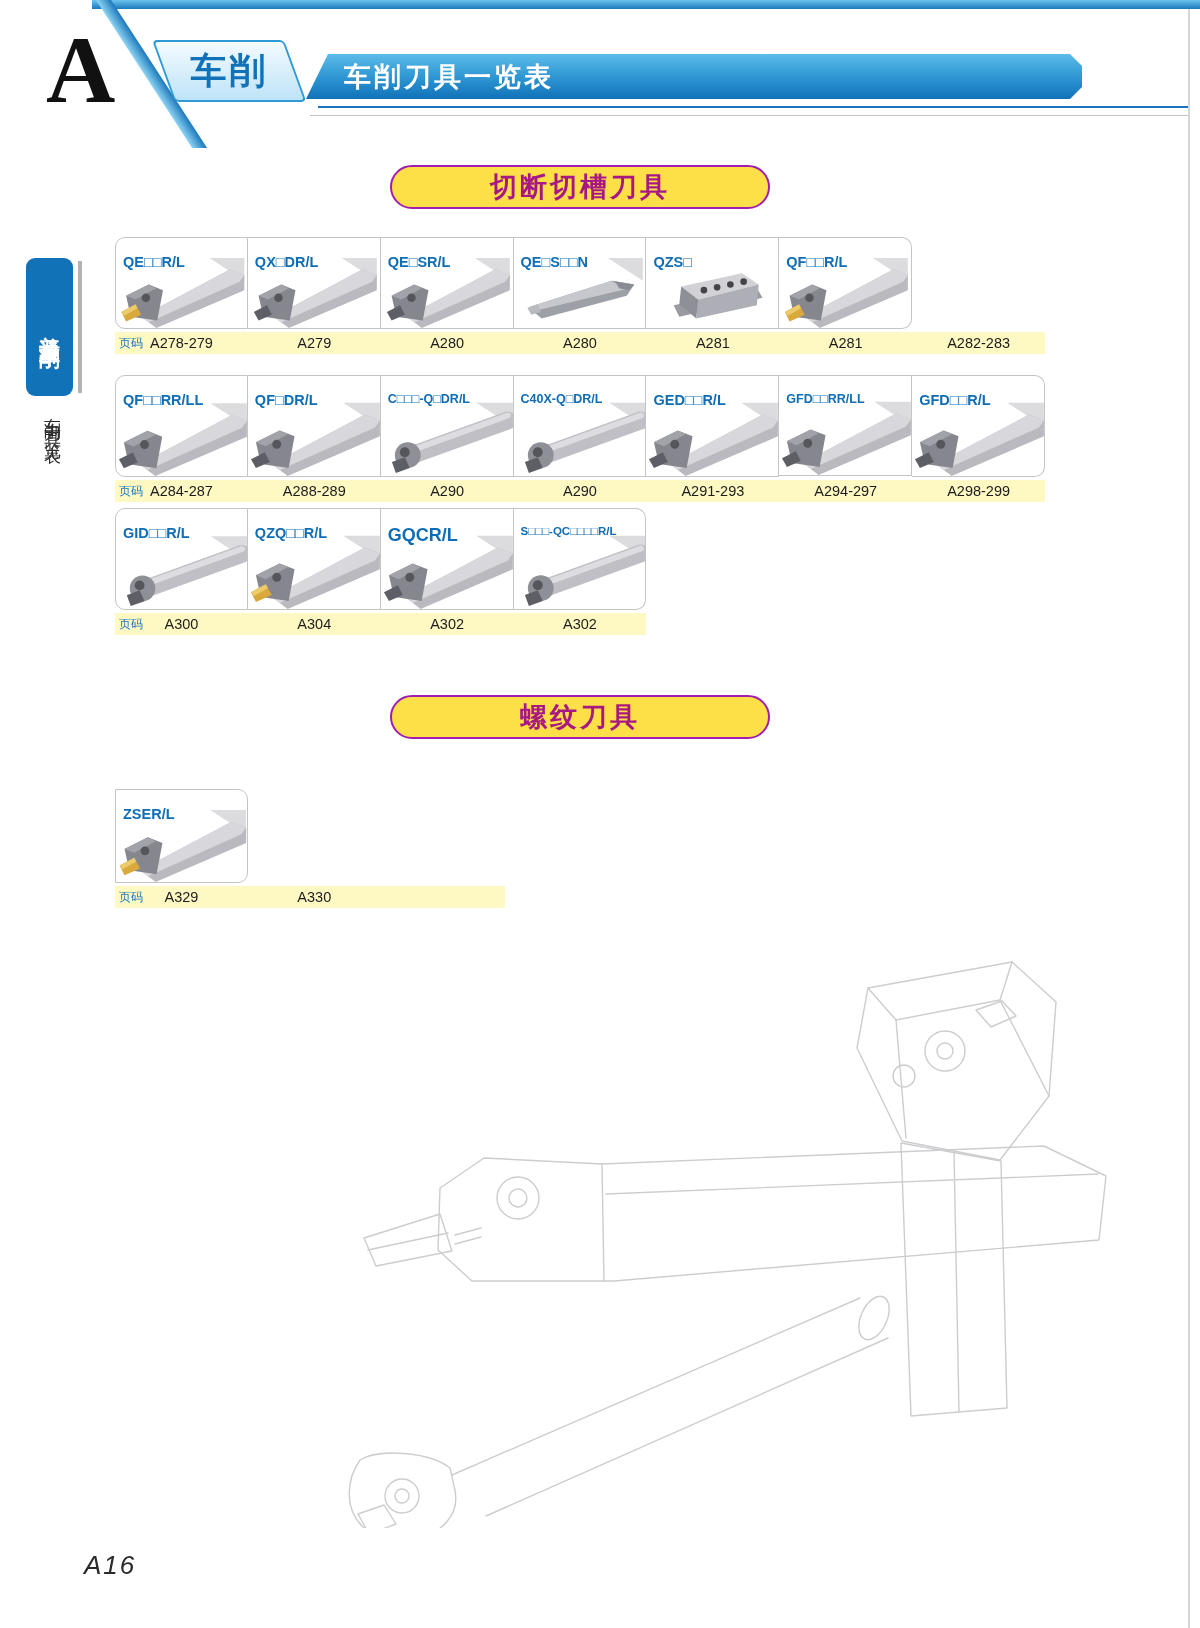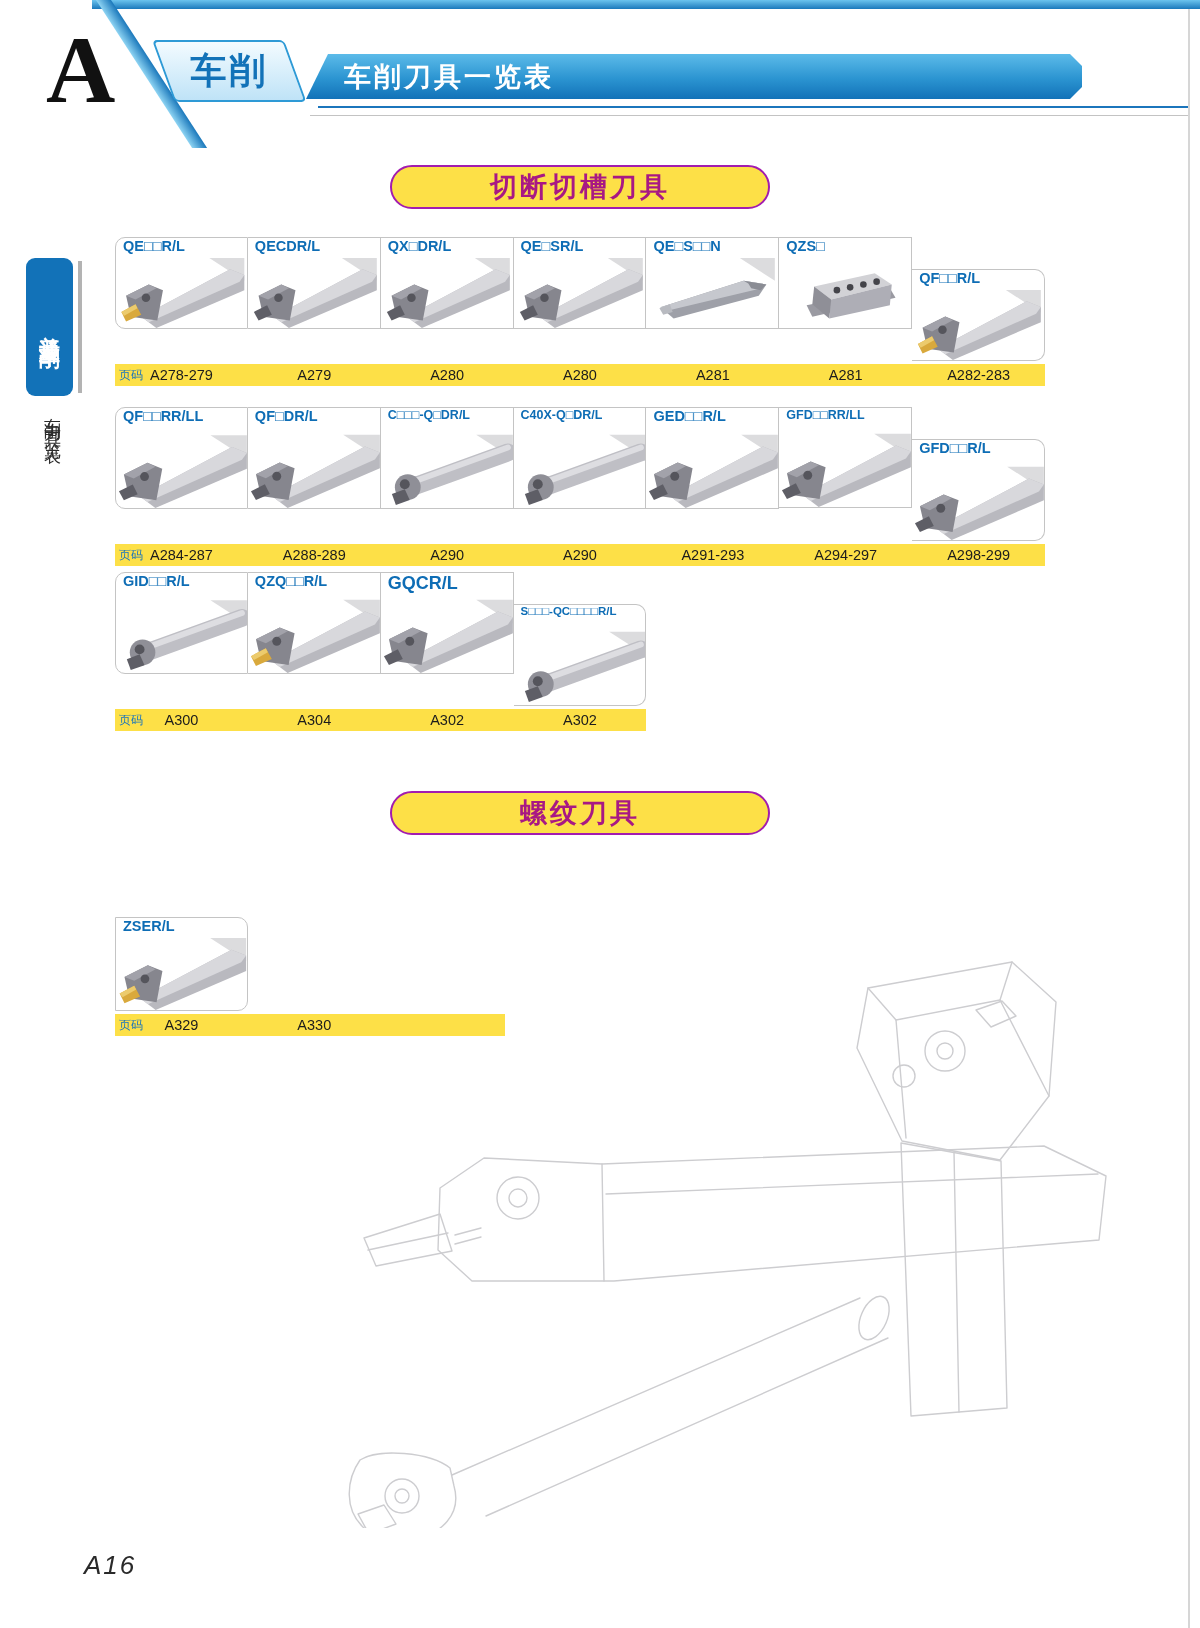--- a/index.html
+++ b/index.html
@@ -45,25 +45,25 @@
     display:flex;align-items:center;justify-content:center;
     font-size:27px;font-weight:bold;color:#a81884;letter-spacing:3px;}
   .banner.b0{margin-top:5px;margin-bottom:28px;}
   .banner.b1{margin-top:60px;margin-bottom:50px;}
   .rowblock.s0r1{margin-top:21px;}
   .rowblock.s0r2{margin-top:6px;}
   .row{display:flex;}
   .cell{box-sizing:border-box;width:132.86px;flex:0 0 132.86px;background:#fff;
     border:1px solid #c4c4c4;border-left-width:0;position:relative;overflow:hidden;}
   .cell:first-child{border-left-width:1px;border-radius:10px 0 0 10px;}
-  .cell:last-child{border-radius:0 10px 10px 0;margin-top:32px;}
-  .cell-label{position:absolute;left:7px;top:0;font-weight:bold;color:#0e6db5;
+  .cell:last-child{border-radius:0 10px 10px 0;}
+  .cell-label{position:absolute;left:7px;top:16px;font-weight:bold;color:#0e6db5;
     z-index:2;white-space:nowrap;}
   .thumb{position:absolute;left:0;bottom:0;width:100%;height:calc(100% - 20px);}
-  .strip{position:relative;height:22px;background:#fde047;display:flex;
+  .strip{position:relative;height:22px;background:#fef9c3;display:flex;
     align-items:center;margin-top:3px;}
   .strip-label{position:absolute;left:4px;font-size:12px;color:#1b75bc;}
   .strip-page{display:inline-block;text-align:center;font-size:14.5px;
     color:#1c1c1c;flex:0 0 132.86px;}
   
   .wireframe{position:absolute;left:300px;top:948px;width:860px;height:580px;}
   
   .footer-page{position:absolute;left:84px;top:1550px;font-size:26px;
     font-style:italic;color:#2a2a2a;letter-spacing:2px;}
 </style>
@@ -100,32 +100,20 @@
             <polygon points="24,62 118,12 133,18 133,34 40,74" fill="#b9b9bf"></polygon>
             <polygon points="24,62 118,12 133,18 128,25 32,68" fill="#d8d8dc"></polygon>
             <polygon points="8,40 32,28 47,34 41,66 13,62" fill="#86868e"></polygon>
             <polygon points="8,40 32,28 40,32 18,44" fill="#a2a2aa"></polygon>
             <circle cx="29" cy="42" r="4.5" fill="#55555c"></circle>
             <polygon points="3,57 18,49 24,60 8,67" fill="#d9a93c"></polygon>
             <polygon points="3,57 18,49 20,53 6,61" fill="#eccb6d"></polygon>
           </svg>
         </div>
         <div class="cell" style="height: 92px;">
-          <div class="cell-label" style="font-size: 14.5px;">QECDR/L</div>
-          <svg class="thumb" viewBox="0 0 133 74" preserveAspectRatio="xMidYMax meet">
-            <polygon points="96,0 133,0 133,24" fill="#dcdcde"></polygon>
-            <polygon points="24,62 118,12 133,18 133,34 40,74" fill="#b9b9bf"></polygon>
-            <polygon points="24,62 118,12 133,18 128,25 32,68" fill="#d8d8dc"></polygon>
-            <polygon points="8,40 32,28 47,34 41,66 13,62" fill="#86868e"></polygon>
-            <polygon points="8,40 32,28 40,32 18,44" fill="#a2a2aa"></polygon>
-            <circle cx="29" cy="42" r="4.5" fill="#55555c"></circle>
-            <polygon points="3,57 17,50 22,60 8,66" fill="#5e5e66"></polygon>
-          </svg>
-        </div>
-        <div class="cell" style="height: 92px;">
           <div class="cell-label" style="font-size: 14.5px;">QX□DR/L</div>
           <svg class="thumb" viewBox="0 0 133 74" preserveAspectRatio="xMidYMax meet">
             <polygon points="96,0 133,0 133,24" fill="#dcdcde"></polygon>
             <polygon points="24,62 118,12 133,18 133,34 40,74" fill="#b9b9bf"></polygon>
             <polygon points="24,62 118,12 133,18 128,25 32,68" fill="#d8d8dc"></polygon>
             <polygon points="8,40 32,28 47,34 41,66 13,62" fill="#86868e"></polygon>
             <polygon points="8,40 32,28 40,32 18,44" fill="#a2a2aa"></polygon>
             <circle cx="29" cy="42" r="4.5" fill="#55555c"></circle>
             <polygon points="3,57 17,50 22,60 8,66" fill="#5e5e66"></polygon>
           </svg>

